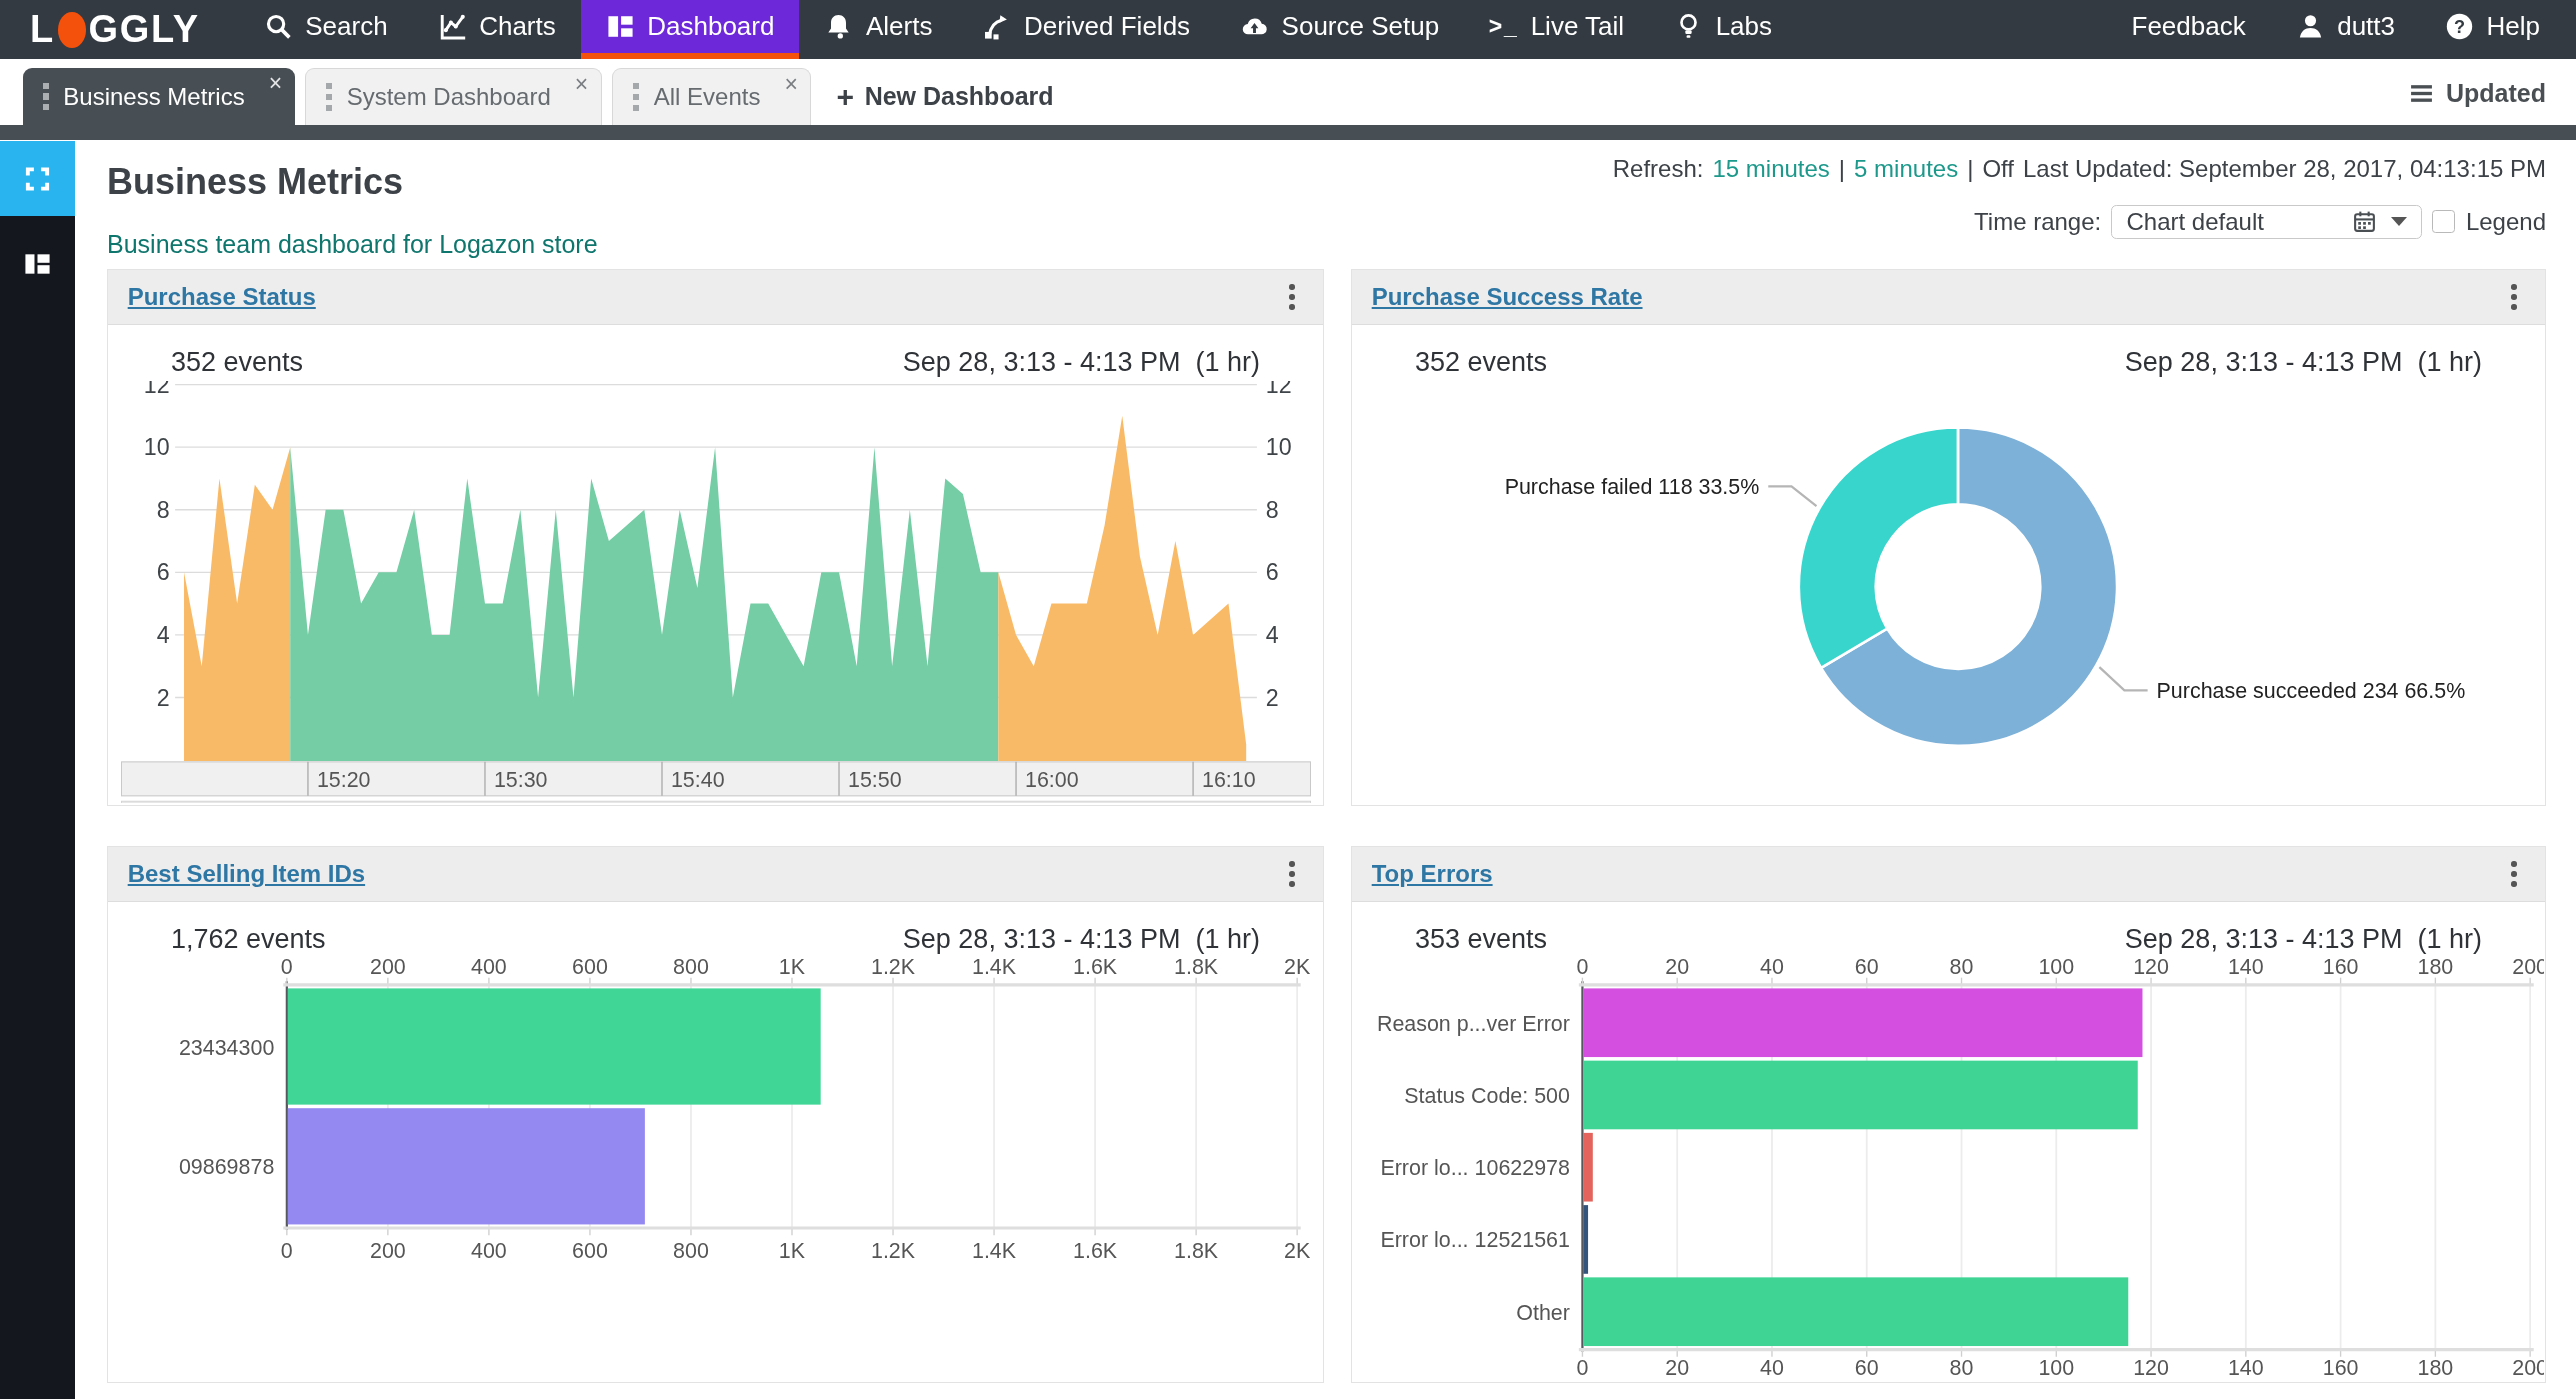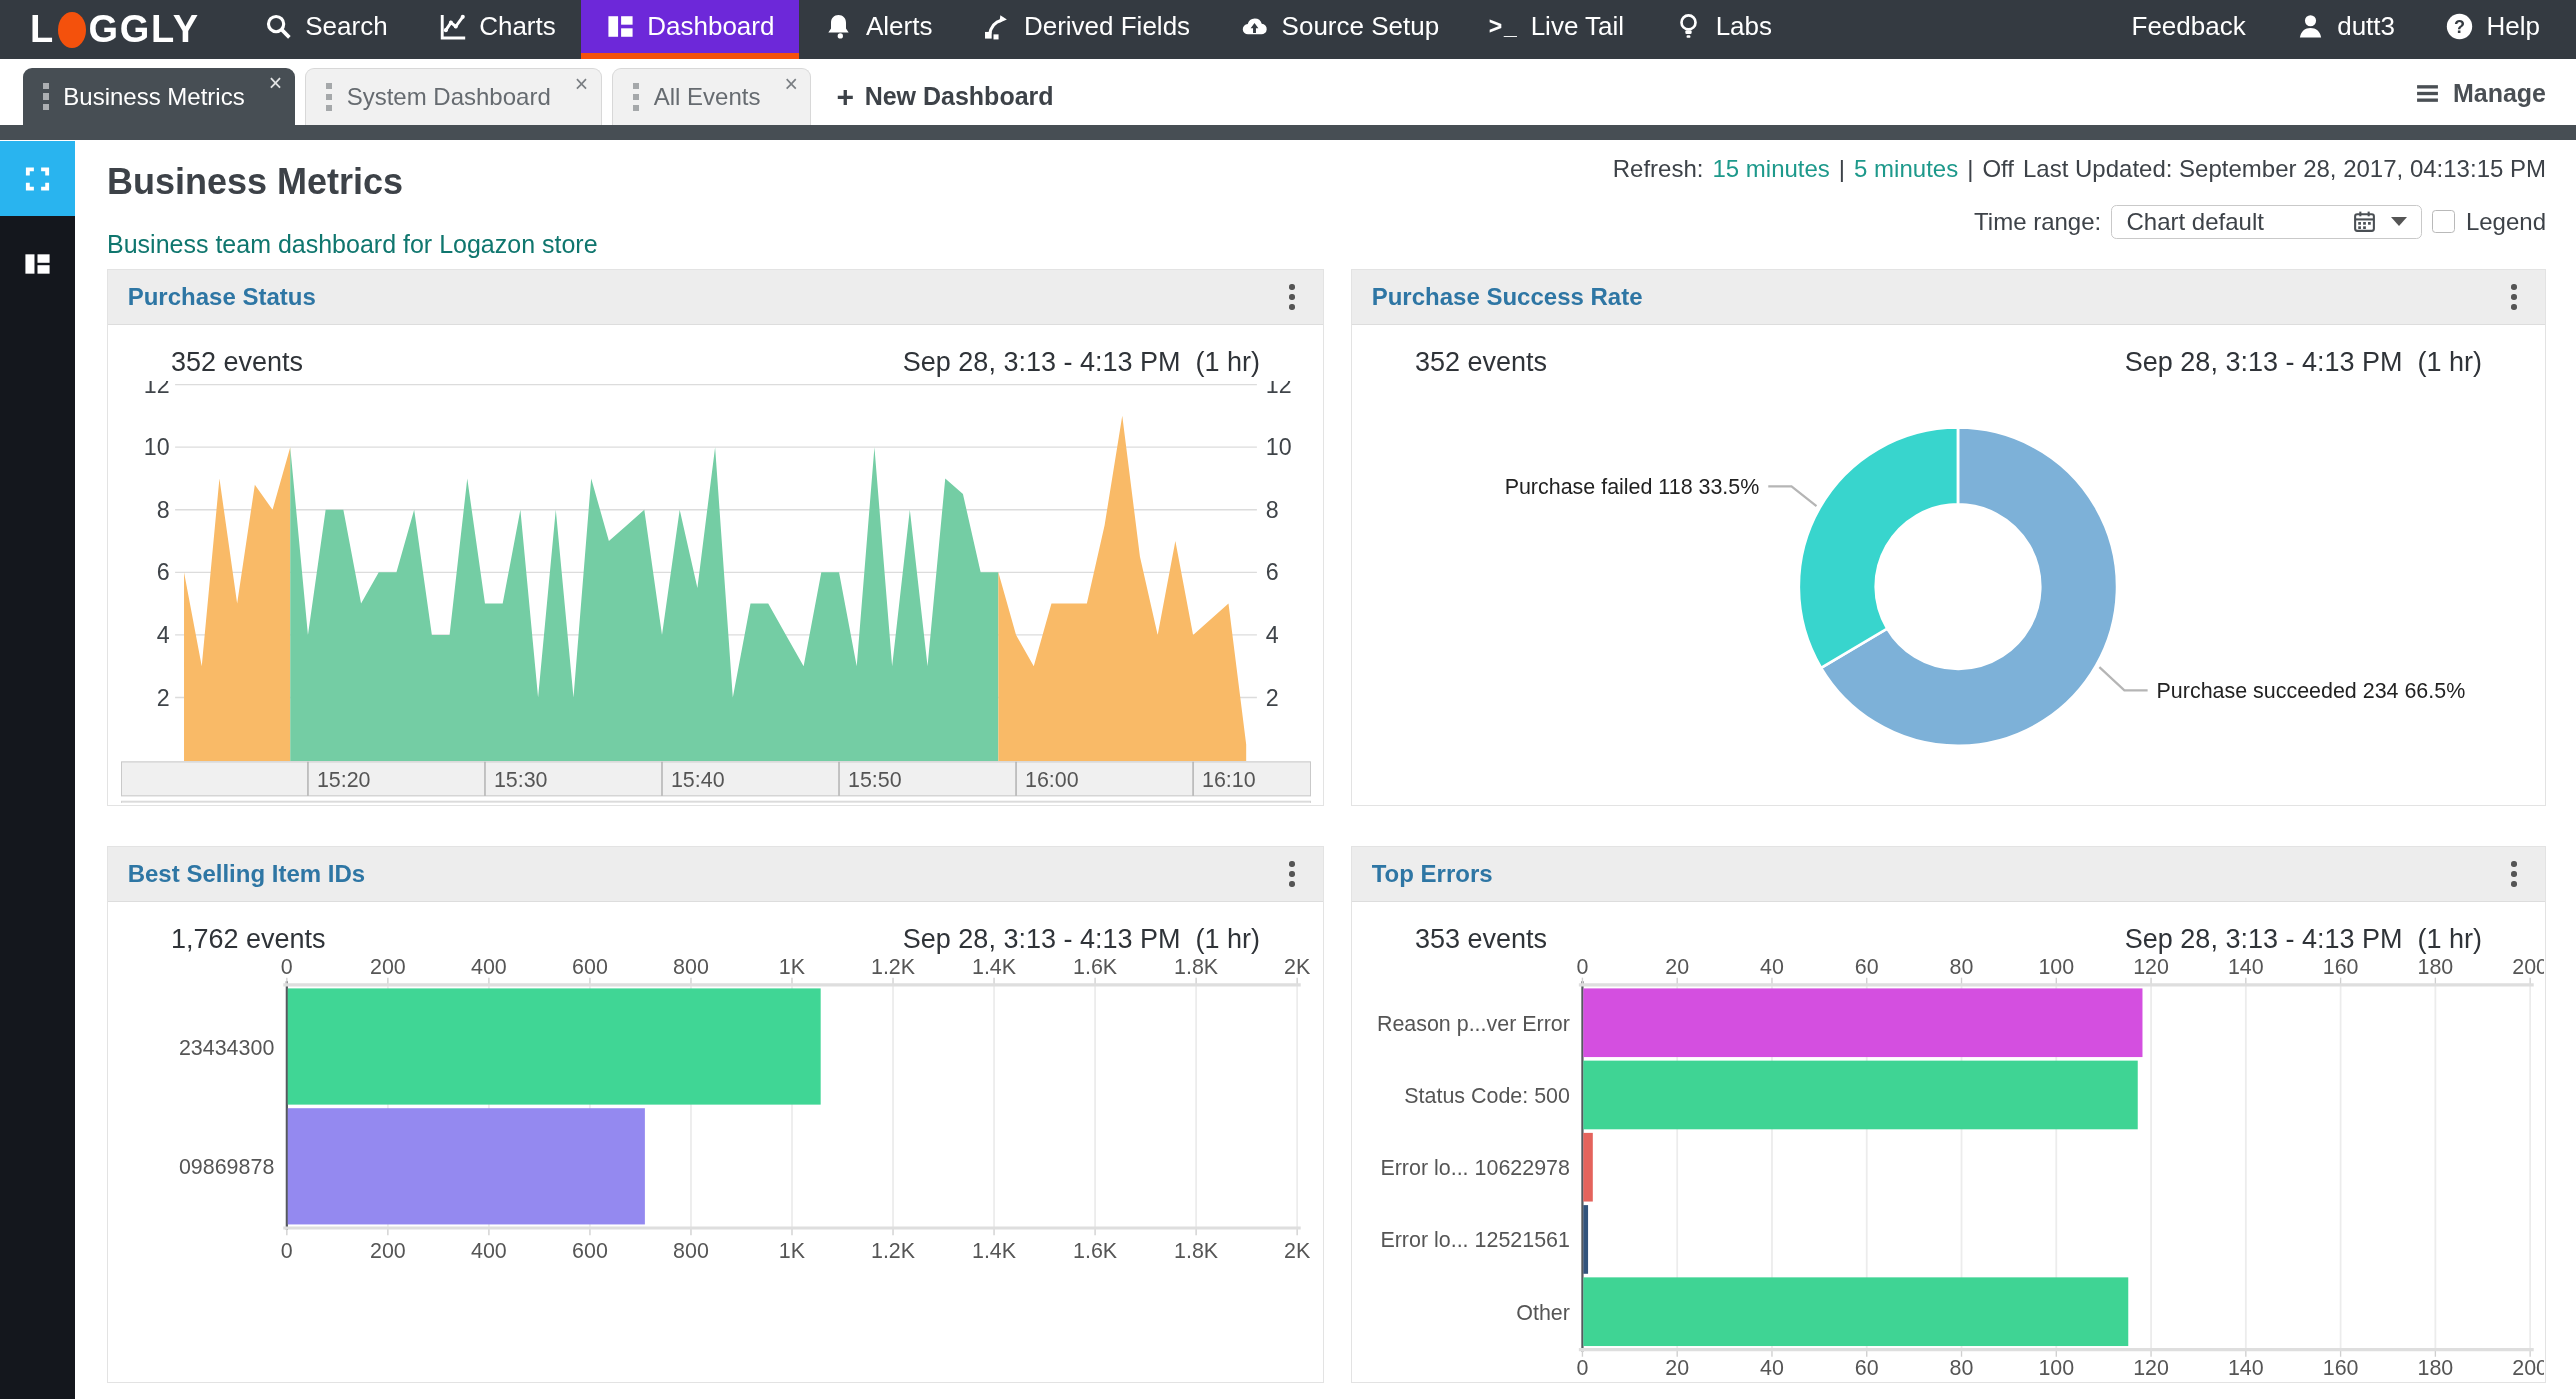--- a/index.html
+++ b/index.html
@@ -52,21 +52,21 @@
   .tr-select { width:311px; height:34px; border:0.9px solid #c9c9c9; border-radius:5.4px; background:#fff; display:flex; align-items:center; justify-content:space-between; padding:0 14.3px; cursor:pointer; }
   .tr-right { display:flex; align-items:center; gap:14.3px; color:#4a4f54; }
   .caret { width:0; height:0; border-left:8px solid transparent; border-right:8px solid transparent; border-top:9.8px solid #555; }
   .legend-wrap { display:flex; align-items:center; gap:10.7px; }
   .checkbox { width:23px; height:23px; border:1.8px solid #b9b9b9; border-radius:3.6px; background:#fff; cursor:pointer; }
 
   
   .panels { position:absolute; left:32px; top:128px; display:grid; grid-template-columns:1217px 1195px; grid-template-rows:537px 537px; column-gap:27px; row-gap:40px; }
   .panel { border:0.9px solid #e3e3e3; background:#fff; display:flex; flex-direction:column; overflow:hidden; }
   .panel-header { height:55px; flex:0 0 55px; background:#ededed; border-bottom:0.9px solid #dddddd; display:flex; align-items:center; justify-content:space-between; padding:0 23px 0 19.7px; }
-  .panel-title { font-size:24px; font-weight:700; color:#2e76a4; }
+  .panel-title { font-size:24px; font-weight:700; color:#2e76a4;text-decoration:underline; }
   .kebab { display:inline-flex; flex-direction:column; gap:4.5px; cursor:pointer; padding:5.4px; }
   .kebab i { width:5.4px; height:5.4px; border-radius:50%; background:#555; display:block; }
   .panel-meta { display:flex; justify-content:space-between; padding:21.5px 63px 3.6px 63px; font-size:27px; color:#2f3338; }
   .pre { white-space:pre; }
   .chart-host { flex:1; position:relative; }
   .chart-host svg { display:block; margin:0 auto; }
   text { font-family:"Liberation Sans", sans-serif; }
 </style>
 </head>
 <body>
@@ -215,21 +215,21 @@
       </div>
     </div>
   <div class="manage">
     <span class="icon icon-sm">
       <svg viewBox="0 0 24 24" fill="#4a4f54">
           <rect x="2" y="4" width="20" height="3.2"></rect>
           <rect x="2" y="10.4" width="20" height="3.2"></rect>
           <rect x="2" y="16.8" width="20" height="3.2"></rect>
         </svg>
     </span>
-    <span>Manage</span>
+    <span>Updated</span>
   </div>
 </div>
 <div class="tabstrip"></div>
 
 <div class="sidebar">
   <div class="side-btn expand">
     <span class="icon">
       <svg viewBox="0 0 24 24" fill="none" stroke="#fff" stroke-width="3.2">
           <path d="M4 9V4h5"></path>
           <path d="M15 4h5v5"></path>

